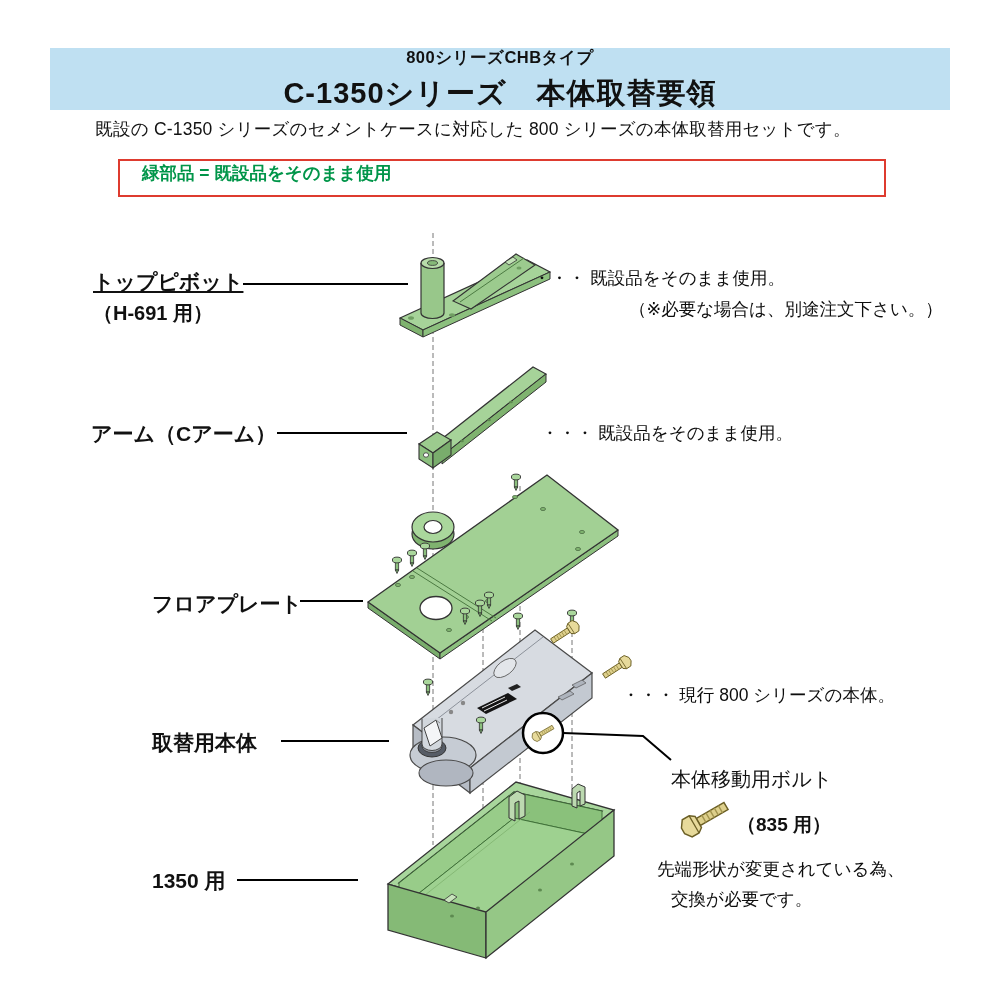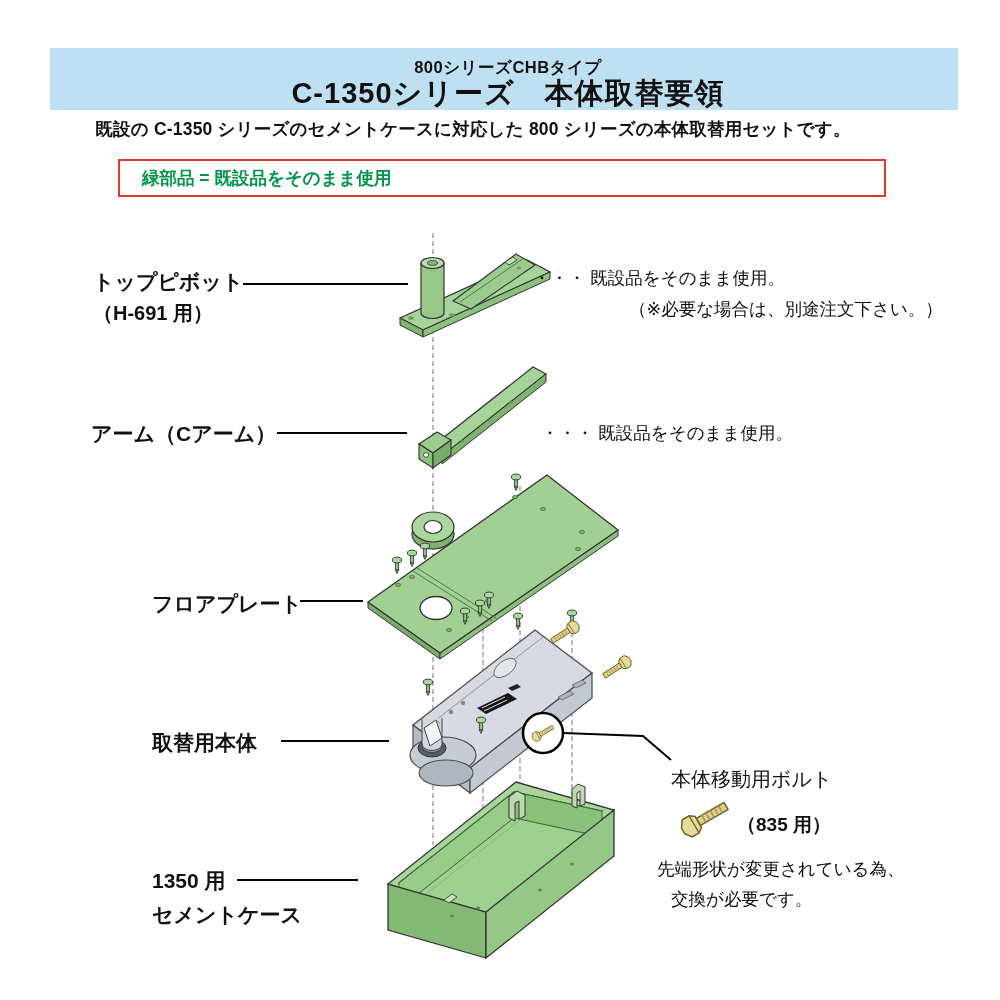--- a/index.html
+++ b/index.html
@@ -3,32 +3,32 @@
 <meta charset="utf-8">
 <style>
   html,body{margin:0;padding:0;background:#fff;}
   .page{
     position:relative;width:1000px;height:1000px;background:#ffffff;overflow:hidden;
     font-family:"Liberation Sans","DejaVu Sans",sans-serif;color:#111;
   }
   
   .banner{
     position:absolute;left:50px;top:48px;width:900px;height:62px;
-    background:#bfe0f2;display:flex;flex-direction:column;align-items:center;justify-content:flex-end;padding-left:8px;
+    background:#bfe0f2;display:flex;flex-direction:column;align-items:center;justify-content:space-between;
   }
   .banner .series{font-size:16.5px;font-weight:700;line-height:1.15;letter-spacing:.5px;}
   .banner .title{font-size:29px;font-weight:700;line-height:1.15;letter-spacing:1px;}
   .description{
     position:absolute;left:0;top:117px;width:946px;text-align:center;
-    font-size:17.5px;font-weight:700;letter-spacing:.2px;
+    font-size:17.5px;font-weight:400;letter-spacing:.2px;
   }
   
   .legend{
     position:absolute;left:118px;top:159px;width:768px;height:38px;
-    border:2.5px solid #de3b2f;box-sizing:border-box;display:flex;align-items:center;
+    border:2.5px solid #de3b2f;box-sizing:border-box;display:flex;align-items:flex-start;
   }
   .legend .green-rule{margin-left:22px;font-size:17.5px;font-weight:700;color:#009549;}
   .legend .other-rule{margin-left:126px;font-size:17.5px;font-weight:700;color:#111;}
   
   .diagram{position:absolute;left:0;top:0;width:1000px;height:1000px;}
   svg.draw{position:absolute;left:0;top:0;}
   .lbl{position:absolute;font-weight:700;font-size:21px;white-space:nowrap;}
   .lbl.small{font-size:20px;}
   .note{position:absolute;font-size:17.5px;white-space:nowrap;color:#0d0d0d;}
   .bolt-title{position:absolute;font-weight:400;font-size:20px;white-space:nowrap;}
@@ -200,31 +200,31 @@
       <g stroke="#000" stroke-width="2">
         <line x1="243" y1="284" x2="408" y2="284"></line>
         <line x1="277" y1="433" x2="407" y2="433"></line>
         <line x1="300" y1="601" x2="363" y2="601"></line>
         <line x1="281" y1="741" x2="389" y2="741"></line>
         <line x1="237" y1="880" x2="358" y2="880"></line>
         <polyline points="563,733 643,736 671,760" fill="none"></polyline>
       </g>
     </svg>
 
-    <div class="lbl" style="left:93px;top:268px;">トップピボット</div>
+    <div class="lbl" style="left:93px;top:268px;text-decoration:underline;">トップピボット</div>
     <div class="lbl small" style="left:93px;top:300px;">（H-691 用）</div>
     <div class="lbl" style="left:152px;top:590px;">フロアプレート</div>
     <div class="lbl" style="left:91px;top:420px;">アーム（Cアーム）</div>
     <div class="lbl" style="left:152px;top:729px;">取替用本体</div>
     <div class="lbl" style="left:152px;top:867px;">1350 用</div>
-    <div class="lbl" style="left:152px;top:901px;">セメントケース</div>
 
     <div class="note" style="left:533px;top:266px;">・・・ 既設品をそのまま使用。</div>
     <div class="note" style="left:585px;top:297px;margin-left:44px;">（※必要な場合は、別途注文下さい。）</div>
     <div class="note" style="left:541px;top:421px;">・・・ 既設品をそのまま使用。</div>
+    <div class="note" style="left:622px;top:683px;">・・・ 現行 800 シリーズの本体。</div>
 
     <div class="bolt-title" style="left:671px;top:766px;">本体移動用ボルト</div>
     <div class="bolt-size" style="left:737px;top:812px;">（835 用）</div>
     <div class="note" style="left:657px;top:857px;">先端形状が変更されている為、</div>
     <div class="note" style="left:671px;top:887px;">交換が必要です。</div>
   </div>
 
 </div>
 
 </body></html>

